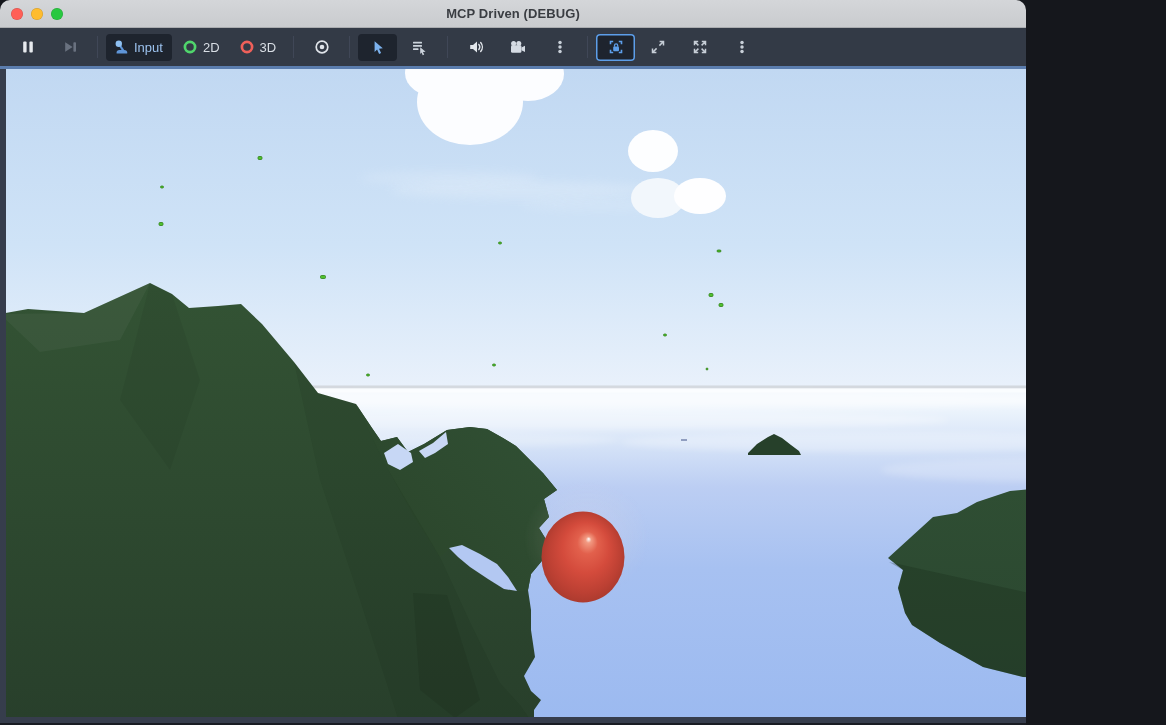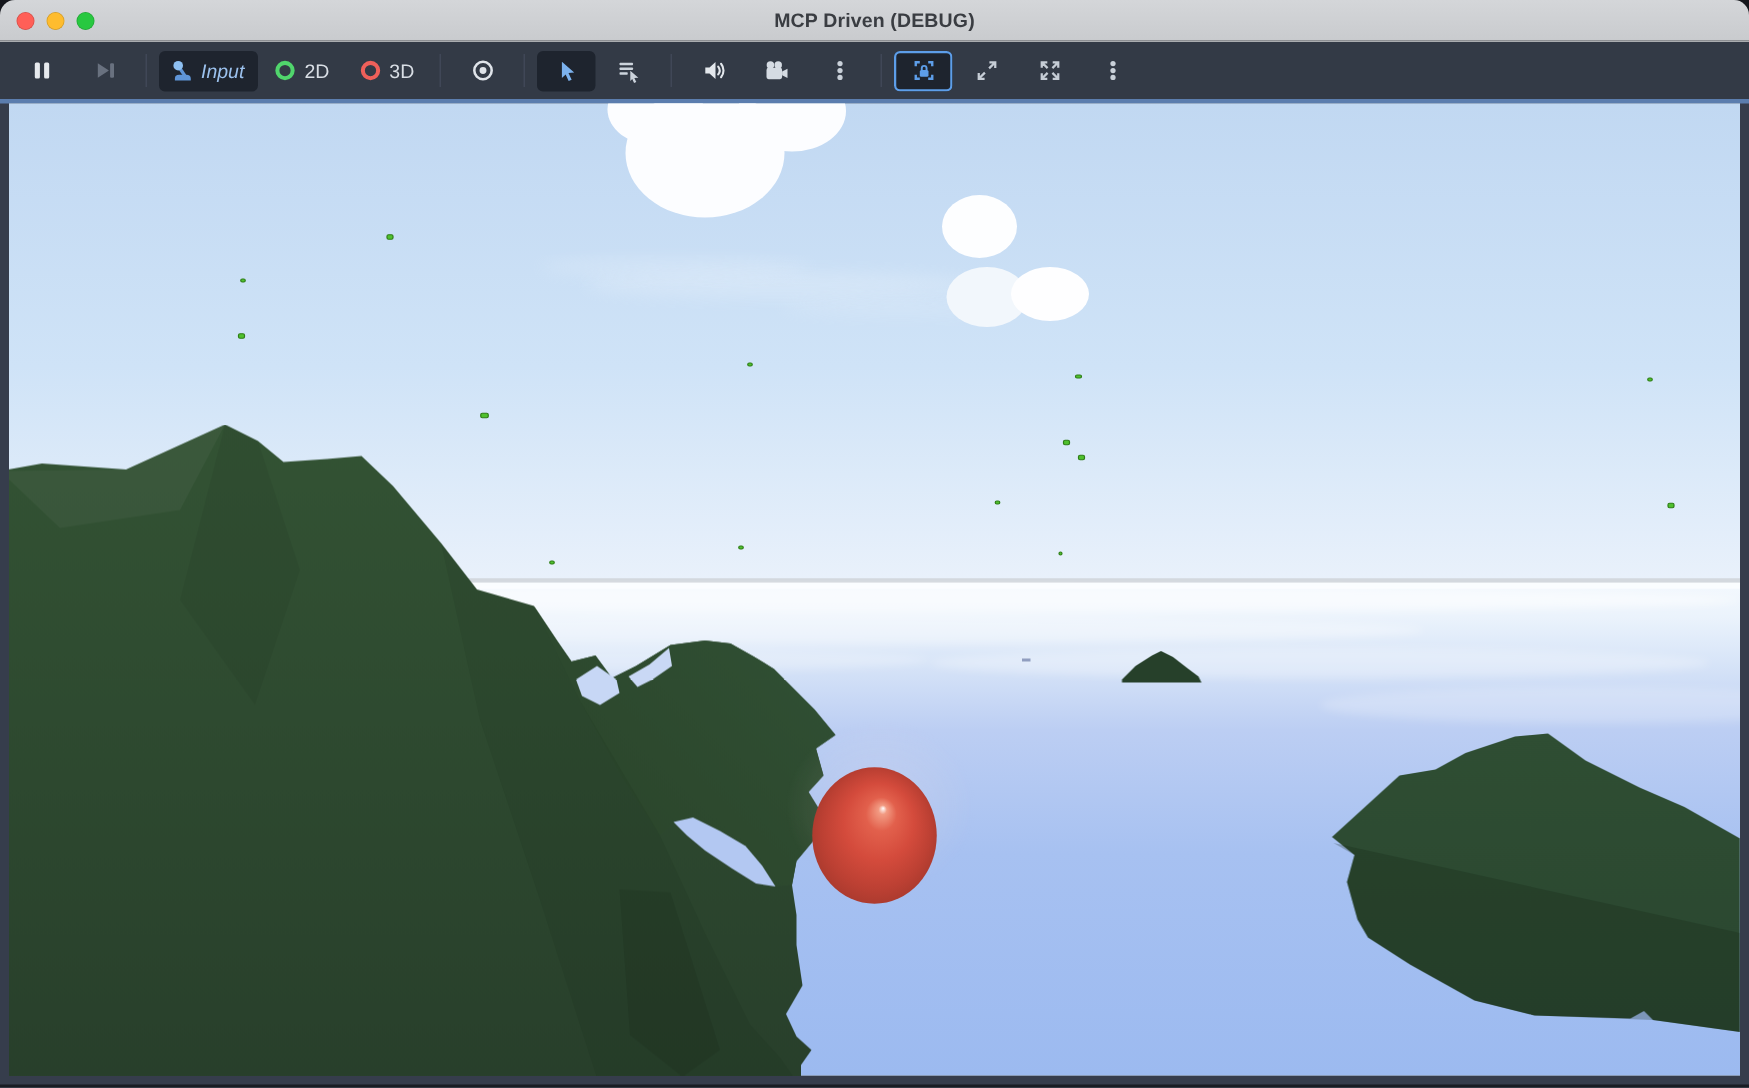--- a/index.html
+++ b/index.html
@@ -1,18 +1,18 @@
 <!DOCTYPE html>
 <html><head>
 <meta charset="utf-8">
 <style>
   html,body{margin:0;padding:0;background:#15171c;}
   *{box-sizing:content-box;}
   .window{
-    width:1166px;height:725px;border-radius:10px 10px 0 0;overflow:hidden;
+    width:1026px;height:725px;border-radius:10px 10px 0 0;overflow:hidden;
     font-family:"Liberation Sans",sans-serif;position:relative;
     box-sizing:border-box;
   }
   
   .titlebar{
     height:27px;border-bottom:1px solid #aaacaf;
     background:linear-gradient(var(--titlebar-bg,#d4d6d9),#c9cbce);
     display:flex;align-items:center;justify-content:center;position:relative;
   }
   .title{font-size:13px;font-weight:700;color:var(--titlebar-text,#3a3d42);letter-spacing:.1px;}
@@ -26,21 +26,21 @@
     height:38px;background:var(--toolbar-bg,#333a46);
     display:flex;align-items:center;padding:0 8px;gap:3px;
   }
   .tbtn{
     height:27px;min-width:29px;display:flex;align-items:center;justify-content:center;
     gap:5px;background:transparent;border:none;border-radius:4px;
     color:var(--text-label,#d9dee5);font-size:13px;padding:0 5px;cursor:default;
     font-family:"Liberation Sans",sans-serif;
   }
   .tbtn.labeled{padding:0 9px 0 7px;}
-  .tbtn.active{background:var(--button-active-bg,#1e242e);font-style:italic;}
+  .tbtn.active{background:var(--button-active-bg,#1e242e);}
   .tbtn.focus-ring{background:var(--button-active-bg,#1e242e);
     box-shadow:inset 0 0 0 1.5px var(--accent-blue,#5d9ee9);}
   .input-label{color:var(--input-text,#9cc2ee);}
   .sep{width:1px;height:22px;background:var(--sep,#404757);margin:0 5px;flex:none;}
   .tbtn svg{display:block;}
   
   .viewport{
     border-top:3px solid var(--accent-line,#5b7dae);
     background:var(--frame,#363d4c);
     width:1154px;padding:0 6px 6px 6px;

